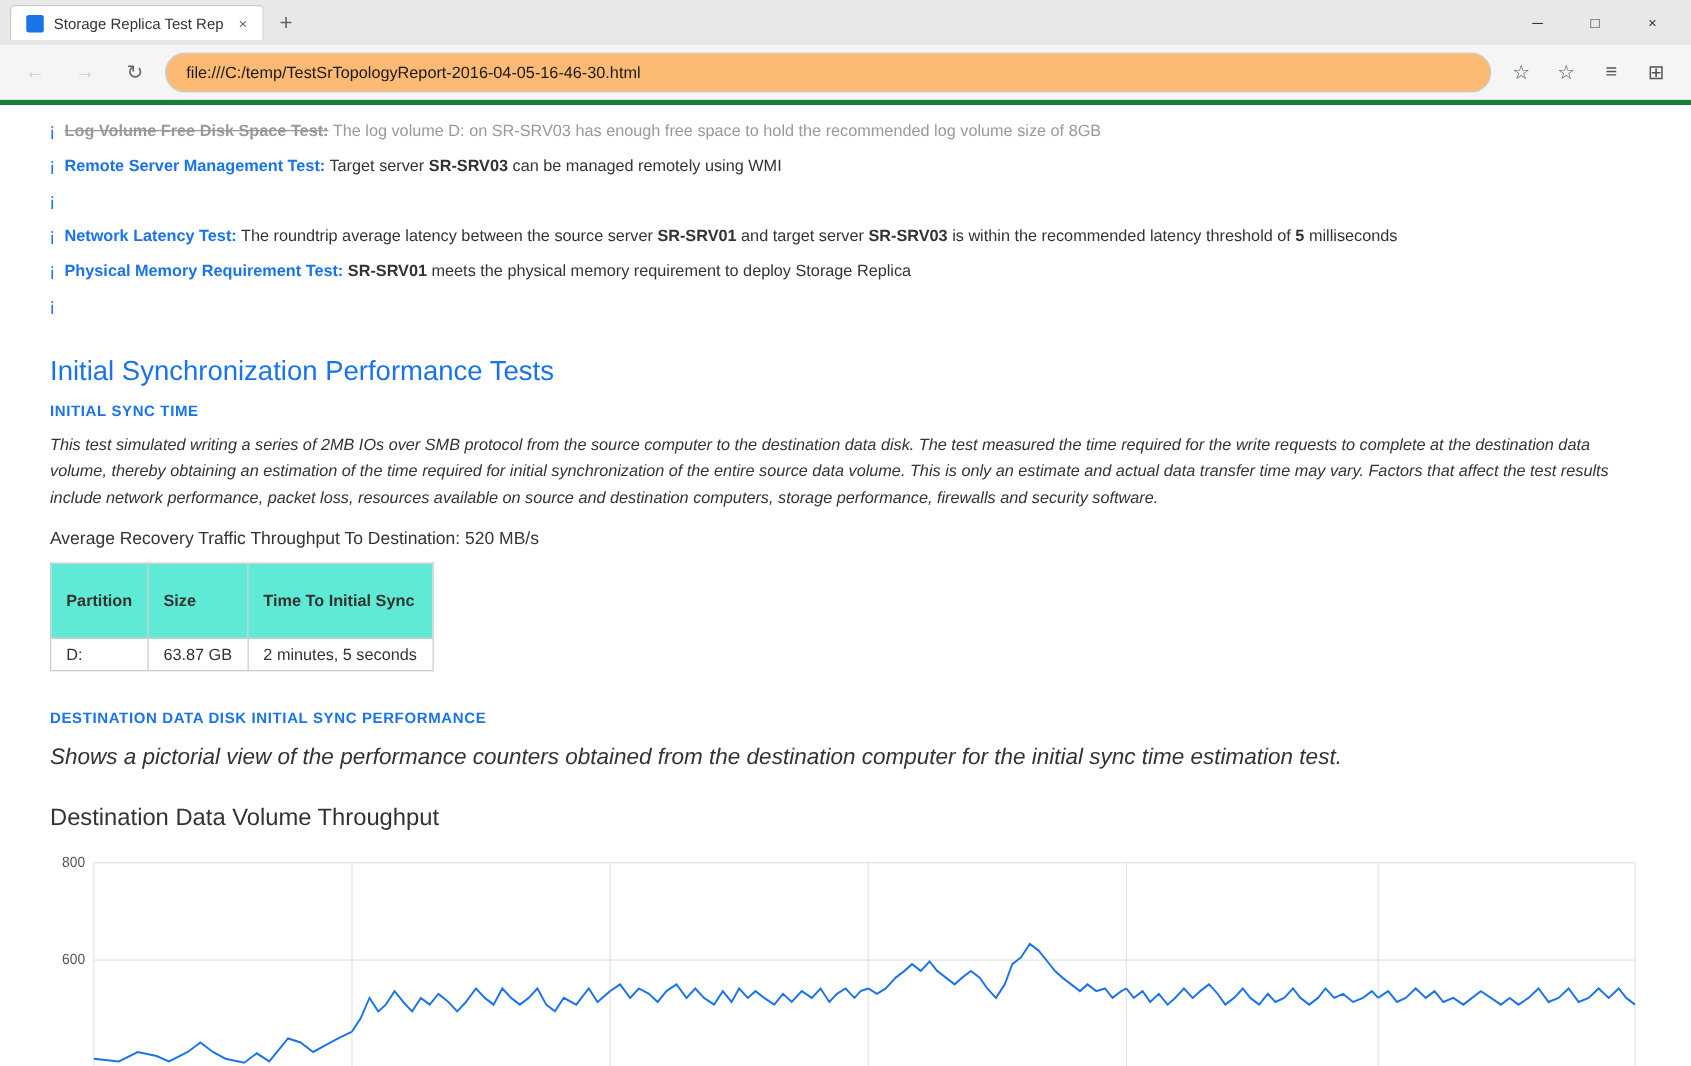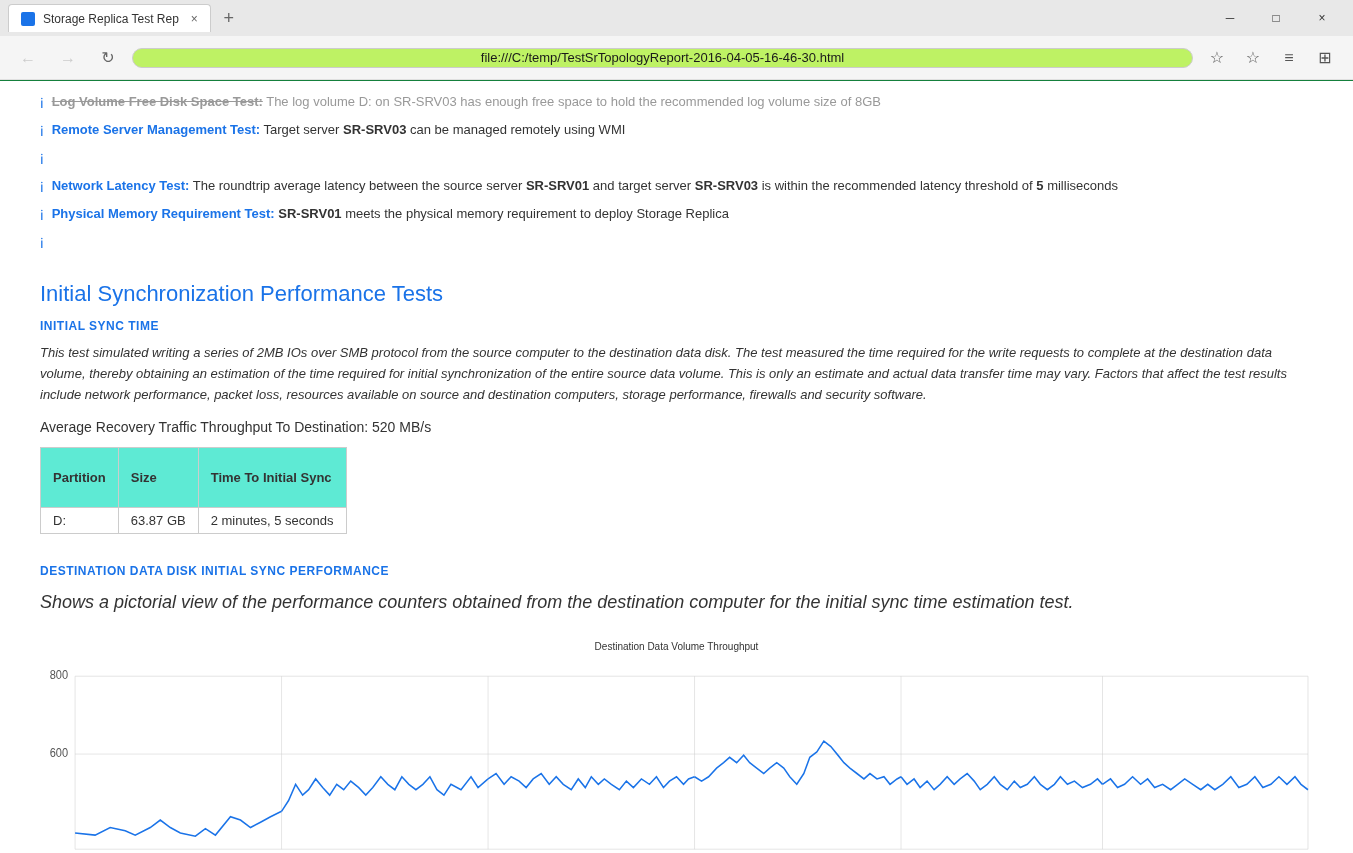--- a/index.html
+++ b/index.html
@@ -1,21 +1,21 @@
 <!DOCTYPE html>
 <html><head>
   <meta charset="utf-8">
   <style>
     * { margin: 0; padding: 0; box-sizing: border-box; }
     body { font-family: 'Segoe UI', Arial, sans-serif; font-size: 14px; background: #fff; color: #333; overflow-x: hidden; }
 
     
     .browser-chrome {
       background: #f5f5f5;
-      border-bottom: 1px solid #15803d;
+      border-bottom: 4px solid #15803d;
       user-select: none;
     }
     .tab-bar {
       display: flex;
       align-items: center;
       height: 36px;
       padding: 0 8px;
       background: #e8e8e8;
     }
     .tab {
@@ -94,29 +94,28 @@
       border-radius: 50%;
       display: flex;
       align-items: center;
       justify-content: center;
       color: #666;
       font-size: 16px;
     }
     .nav-btn.disabled { color: #ccc; cursor: default; }
     .url-bar {
       flex: 1;
-      height: 20px;
+      height: 32px;
       border: 1px solid #ccc;
       border-radius: 16px;
       padding: 0 16px;
       font-size: 13px;
-      background: #bef264;
+      background: #fdba74;
       color: #1a1a1a;
       outline: none;
-      text-align: center;
     }
     .toolbar-icons {
       display: flex;
       align-items: center;
       gap: 4px;
     }
     .toolbar-icon-btn {
       width: 32px;
       height: 32px;
       border: none;
@@ -213,22 +212,22 @@
       border: 1px solid #ccc;
       padding: 5px 12px;
     }
 
     
     .chart-container {
       margin-top: 10px;
       padding: 10px 0;
     }
     .chart-title {
-      text-align: center;
-      font-size: 10px;
+      text-align: left;
+      font-size: 19px;
       color: #333;
       margin-bottom: 8px;
     }
     .chart-area {
       position: relative;
       width: 100%;
       height: 200px;
     }
     .chart-svg {
       width: 100%;

